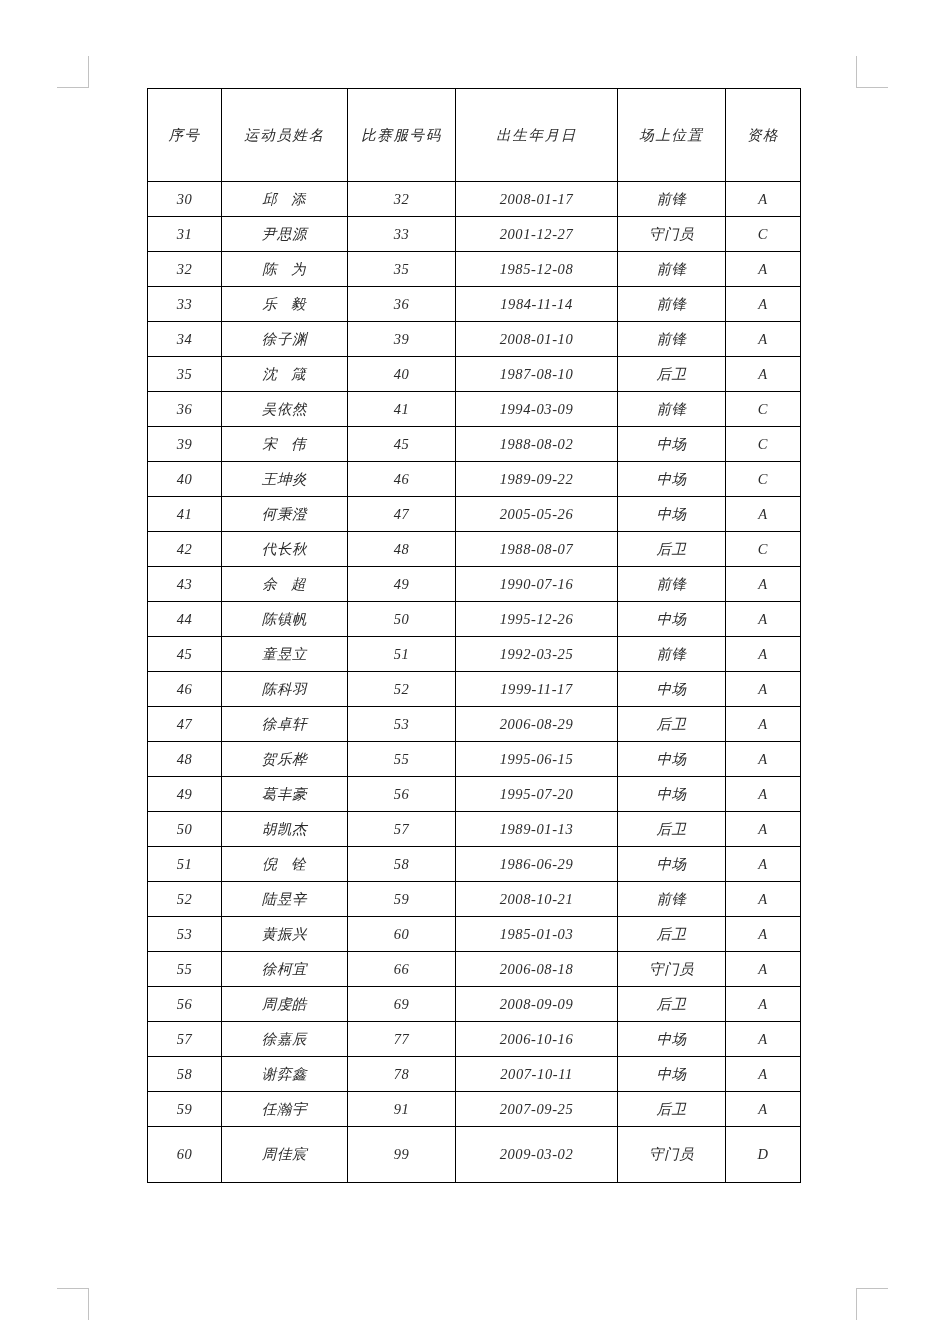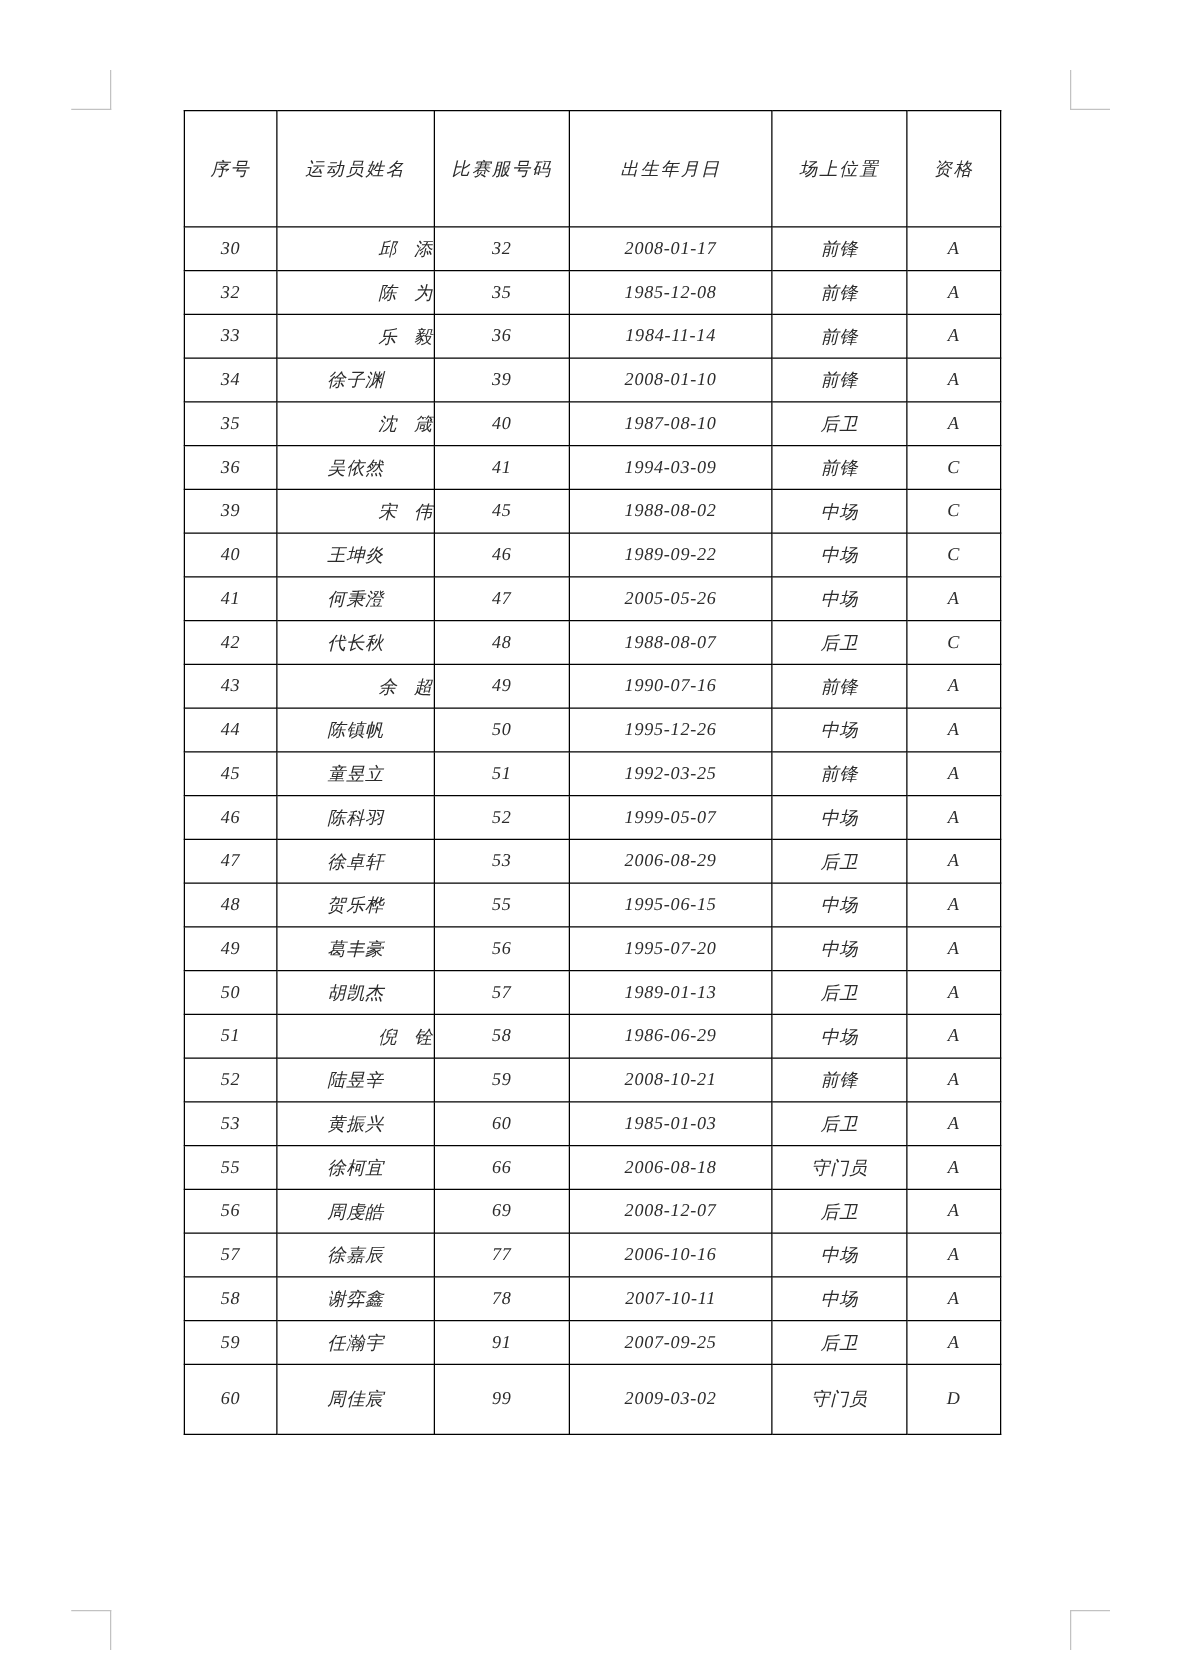--- a/index.html
+++ b/index.html
@@ -103,21 +103,20 @@
     font-size: 14.5px;
     letter-spacing: 0.4px;
   }
 
   td.name {
     letter-spacing: 1.2px;
   }
   
   td.name.wide {
     letter-spacing: 1.2px;
-    text-align: right;
   }
   td.name.wide span.gap {
     display: inline-block;
     width: 13px;
   }
 
   td.pos {
     letter-spacing: 1.2px;
   }
 
@@ -157,20 +156,28 @@
     <tbody id="roster-body">
         <tr>
           <td class="num">30</td>
           <td class="name wide">邱<span class="gap"></span>添</td>
           <td class="num">32</td>
           <td class="dob">2008-01-17</td>
           <td class="pos">前锋</td>
           <td class="qual">A</td>
         </tr>
         <tr>
+          <td class="num">31</td>
+          <td class="name">尹思源</td>
+          <td class="num">33</td>
+          <td class="dob">2001-12-27</td>
+          <td class="pos">守门员</td>
+          <td class="qual">C</td>
+        </tr>
+        <tr>
           <td class="num">32</td>
           <td class="name wide">陈<span class="gap"></span>为</td>
           <td class="num">35</td>
           <td class="dob">1985-12-08</td>
           <td class="pos">前锋</td>
           <td class="qual">A</td>
         </tr>
         <tr>
           <td class="num">33</td>
           <td class="name wide">乐<span class="gap"></span>毅</td>
@@ -256,21 +263,21 @@
           <td class="name">童昱立</td>
           <td class="num">51</td>
           <td class="dob">1992-03-25</td>
           <td class="pos">前锋</td>
           <td class="qual">A</td>
         </tr>
         <tr>
           <td class="num">46</td>
           <td class="name">陈科羽</td>
           <td class="num">52</td>
-          <td class="dob">1999-05-07</td>
+          <td class="dob">1999-11-17</td>
           <td class="pos">中场</td>
           <td class="qual">A</td>
         </tr>
         <tr>
           <td class="num">47</td>
           <td class="name">徐卓轩</td>
           <td class="num">53</td>
           <td class="dob">2006-08-29</td>
           <td class="pos">后卫</td>
           <td class="qual">A</td>
@@ -328,21 +335,21 @@
           <td class="name">徐柯宜</td>
           <td class="num">66</td>
           <td class="dob">2006-08-18</td>
           <td class="pos">守门员</td>
           <td class="qual">A</td>
         </tr>
         <tr>
           <td class="num">56</td>
           <td class="name">周虔皓</td>
           <td class="num">69</td>
-          <td class="dob">2008-12-07</td>
+          <td class="dob">2008-09-09</td>
           <td class="pos">后卫</td>
           <td class="qual">A</td>
         </tr>
         <tr>
           <td class="num">57</td>
           <td class="name">徐嘉辰</td>
           <td class="num">77</td>
           <td class="dob">2006-10-16</td>
           <td class="pos">中场</td>
           <td class="qual">A</td>

